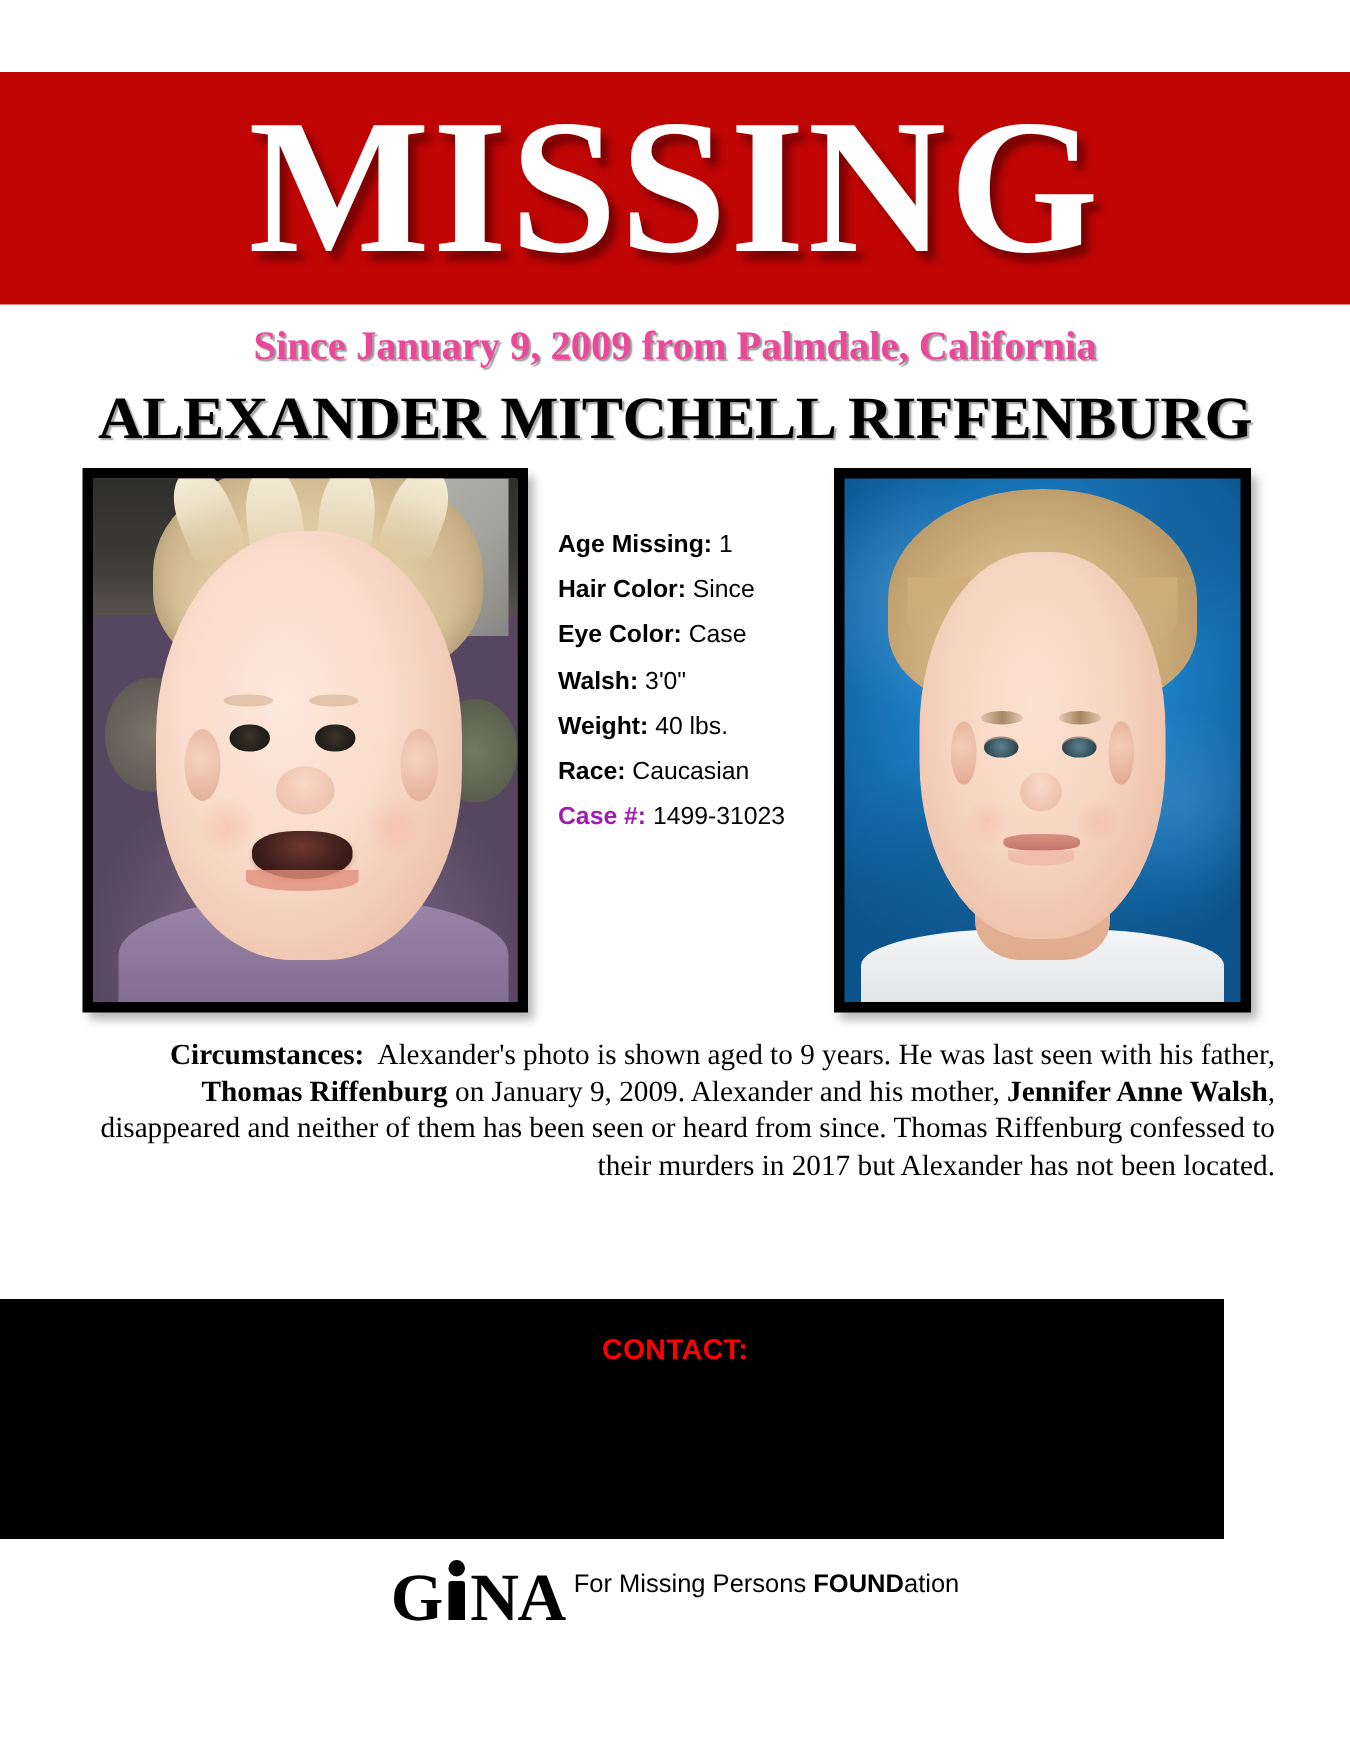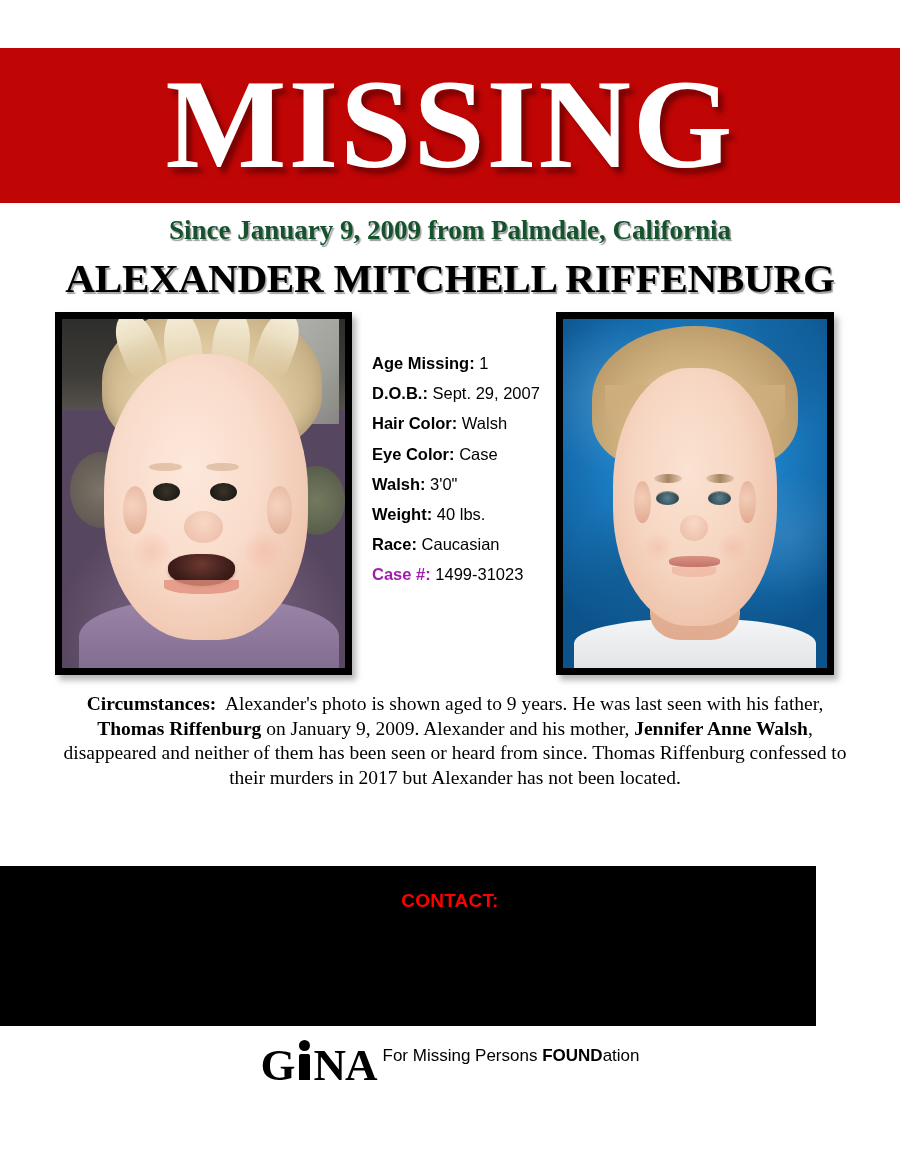--- a/index.html
+++ b/index.html
@@ -52,21 +52,21 @@
   .since-line {
     position: absolute;
     left: 0;
     top: 214px;
     width: 900px;
     text-align: center;
     font-family: "Liberation Serif", serif;
     font-weight: bold;
     font-size: 27px;
     line-height: 32px;
-    color: #14532d;
+    color: #ec4899;
     text-shadow: 1.5px 1.5px 1px rgba(120,120,120,0.75);
     white-space: nowrap;
   }
   .person-name {
     position: absolute;
     left: 0;
     top: 256px;
     width: 900px;
     text-align: center;
     font-family: "Liberation Serif", serif;
@@ -314,21 +314,21 @@
   
   .circumstances {
     position: absolute;
     left: 60px;
     top: 692px;
     width: 790px;
     font-family: "Liberation Serif", serif;
     font-size: 19.5px;
     line-height: 24.6px;
     color: #000000;
-    text-align: center;
+    text-align: right;
   }
   .circumstances b { font-weight: bold; }
 
   
   .contact-block {
     position: absolute;
     left: 0;
     top: 866px;
     width: 816px;
     height: 160px;
@@ -499,26 +499,22 @@
       </div>
     </div>
   </div>
 
   <div class="details">
     <div class="detail-row">
       <span class="detail-label">Age Missing:</span>
       <span class="detail-value">1</span>
     </div>
     <div class="detail-row">
-      <span class="detail-label">D.O.B.:</span>
-      <span class="detail-value">Sept. 29, 2007</span>
-    </div>
-    <div class="detail-row">
       <span class="detail-label">Hair Color:</span>
-      <span class="detail-value">Walsh</span>
+      <span class="detail-value">Since</span>
     </div>
     <div class="detail-row">
       <span class="detail-label">Eye Color:</span>
       <span class="detail-value">Case</span>
     </div>
     <div class="detail-row">
       <span class="detail-label">Walsh:</span>
       <span class="detail-value">3'0"</span>
     </div>
     <div class="detail-row">

